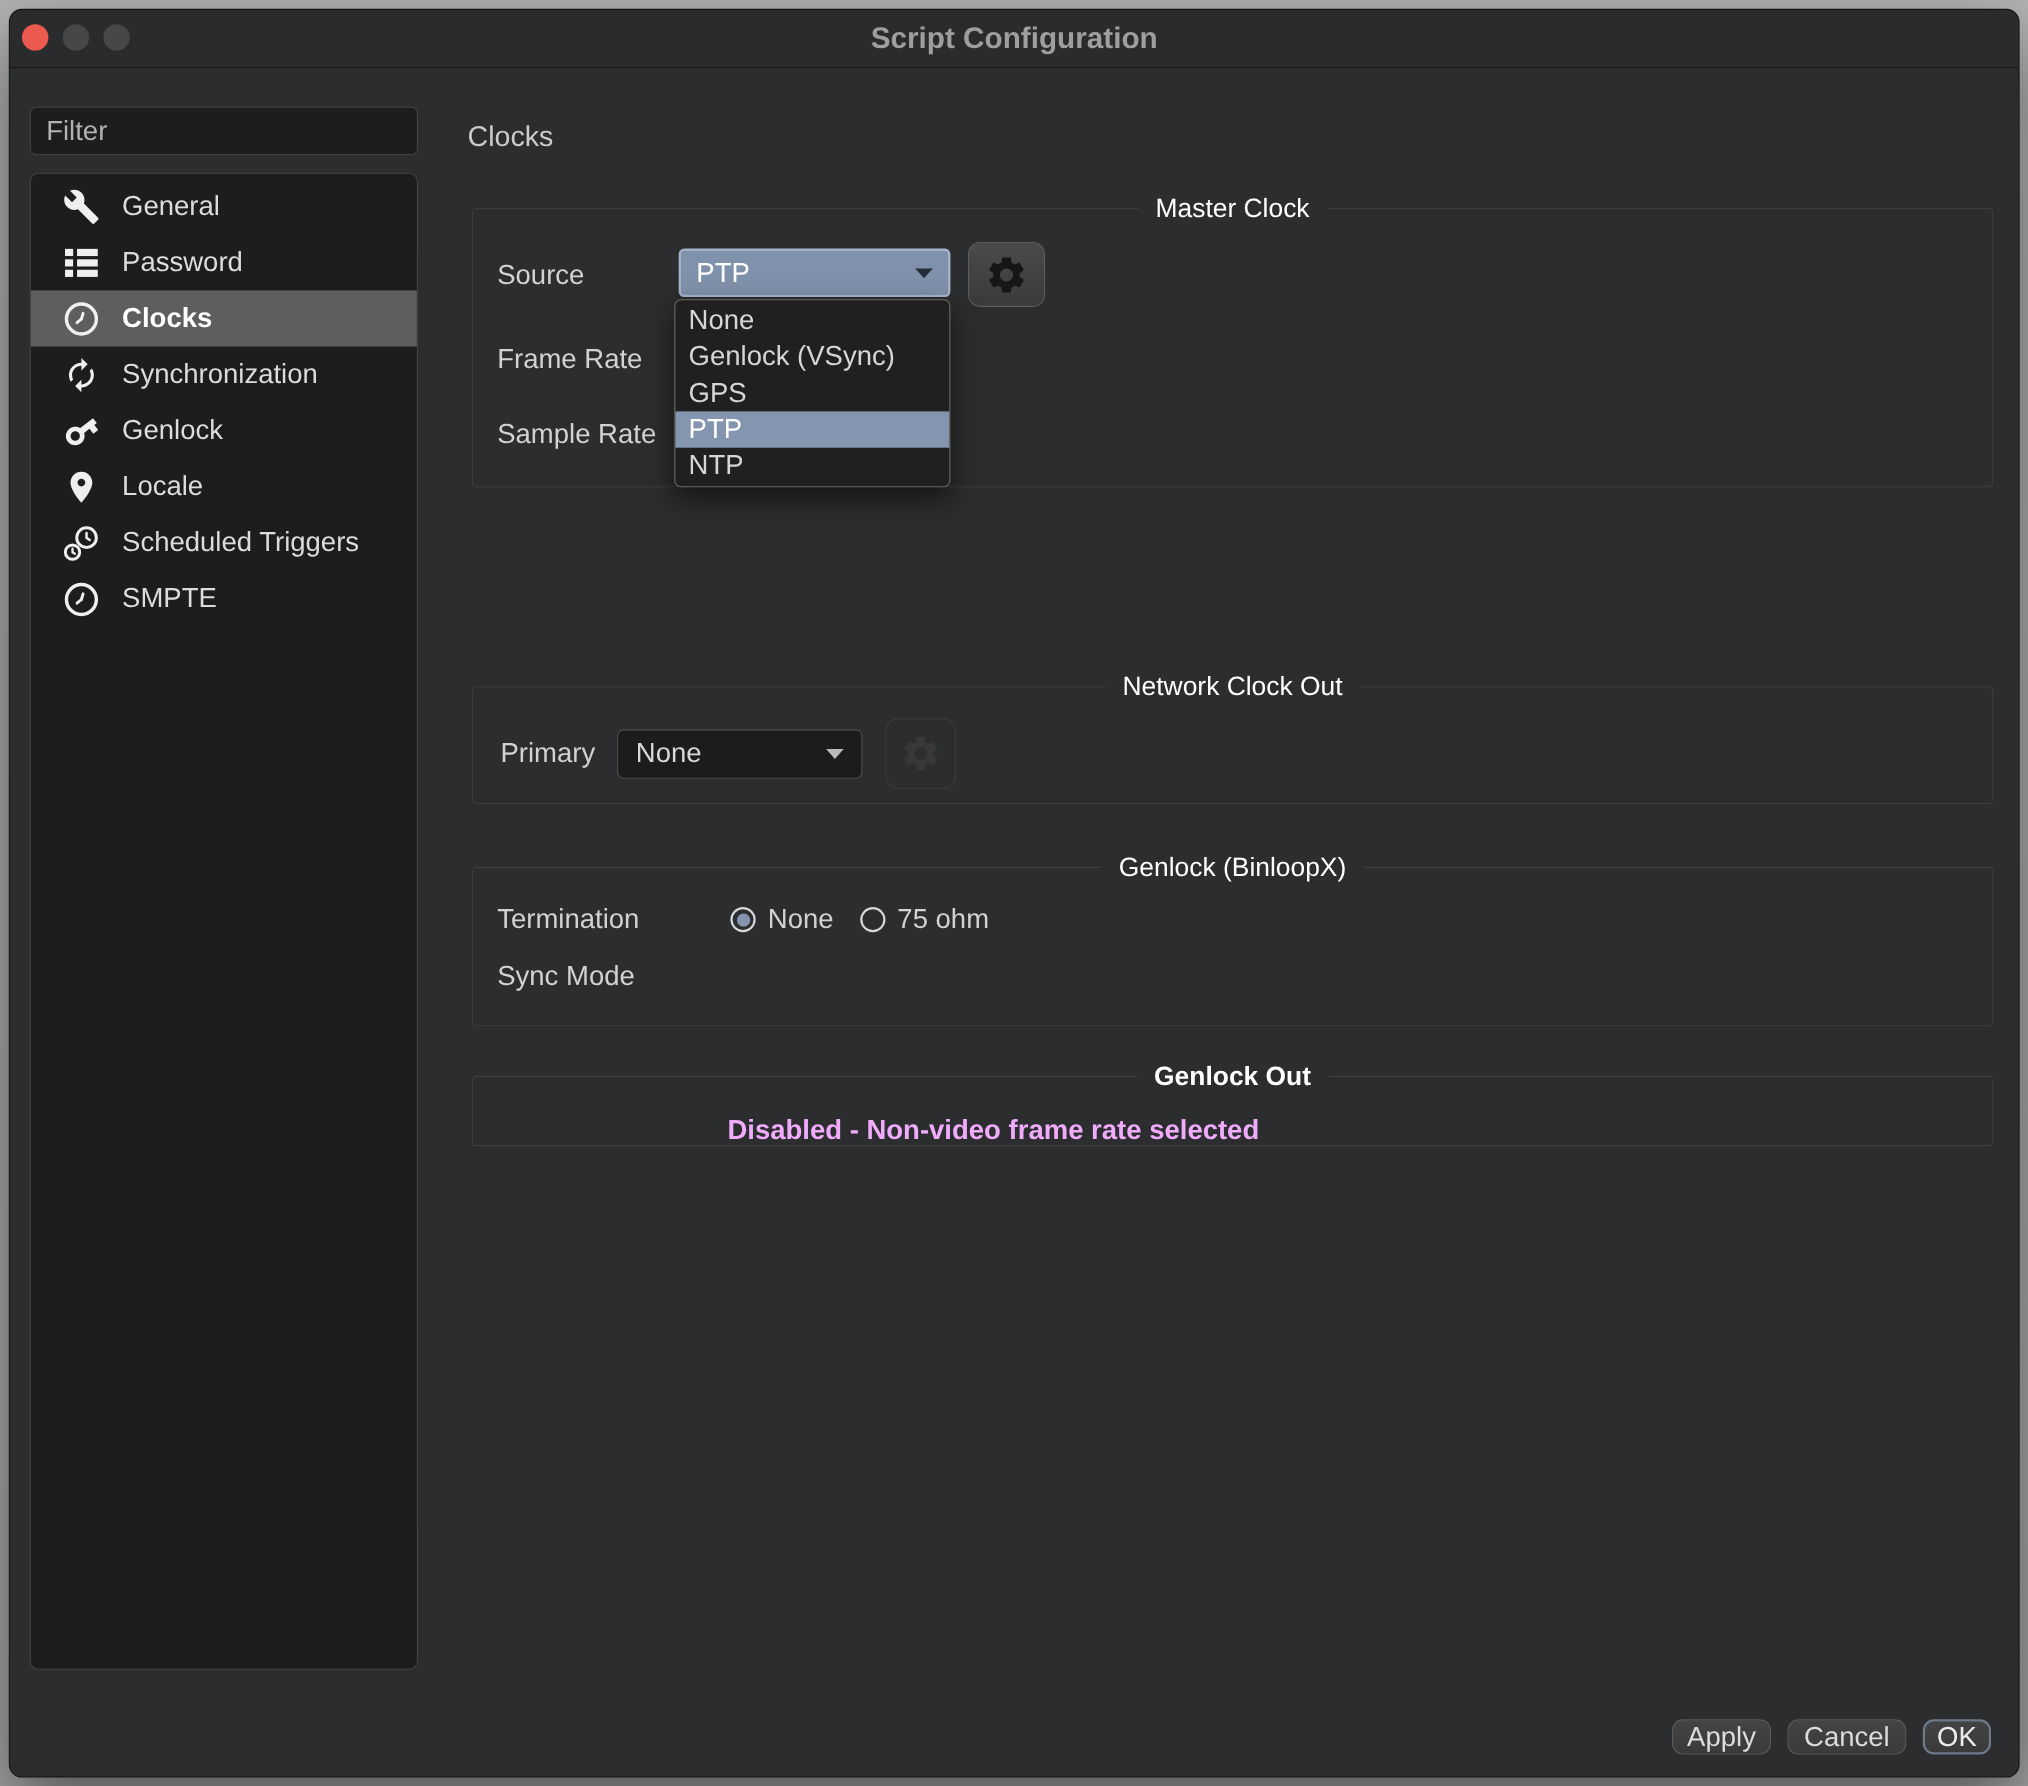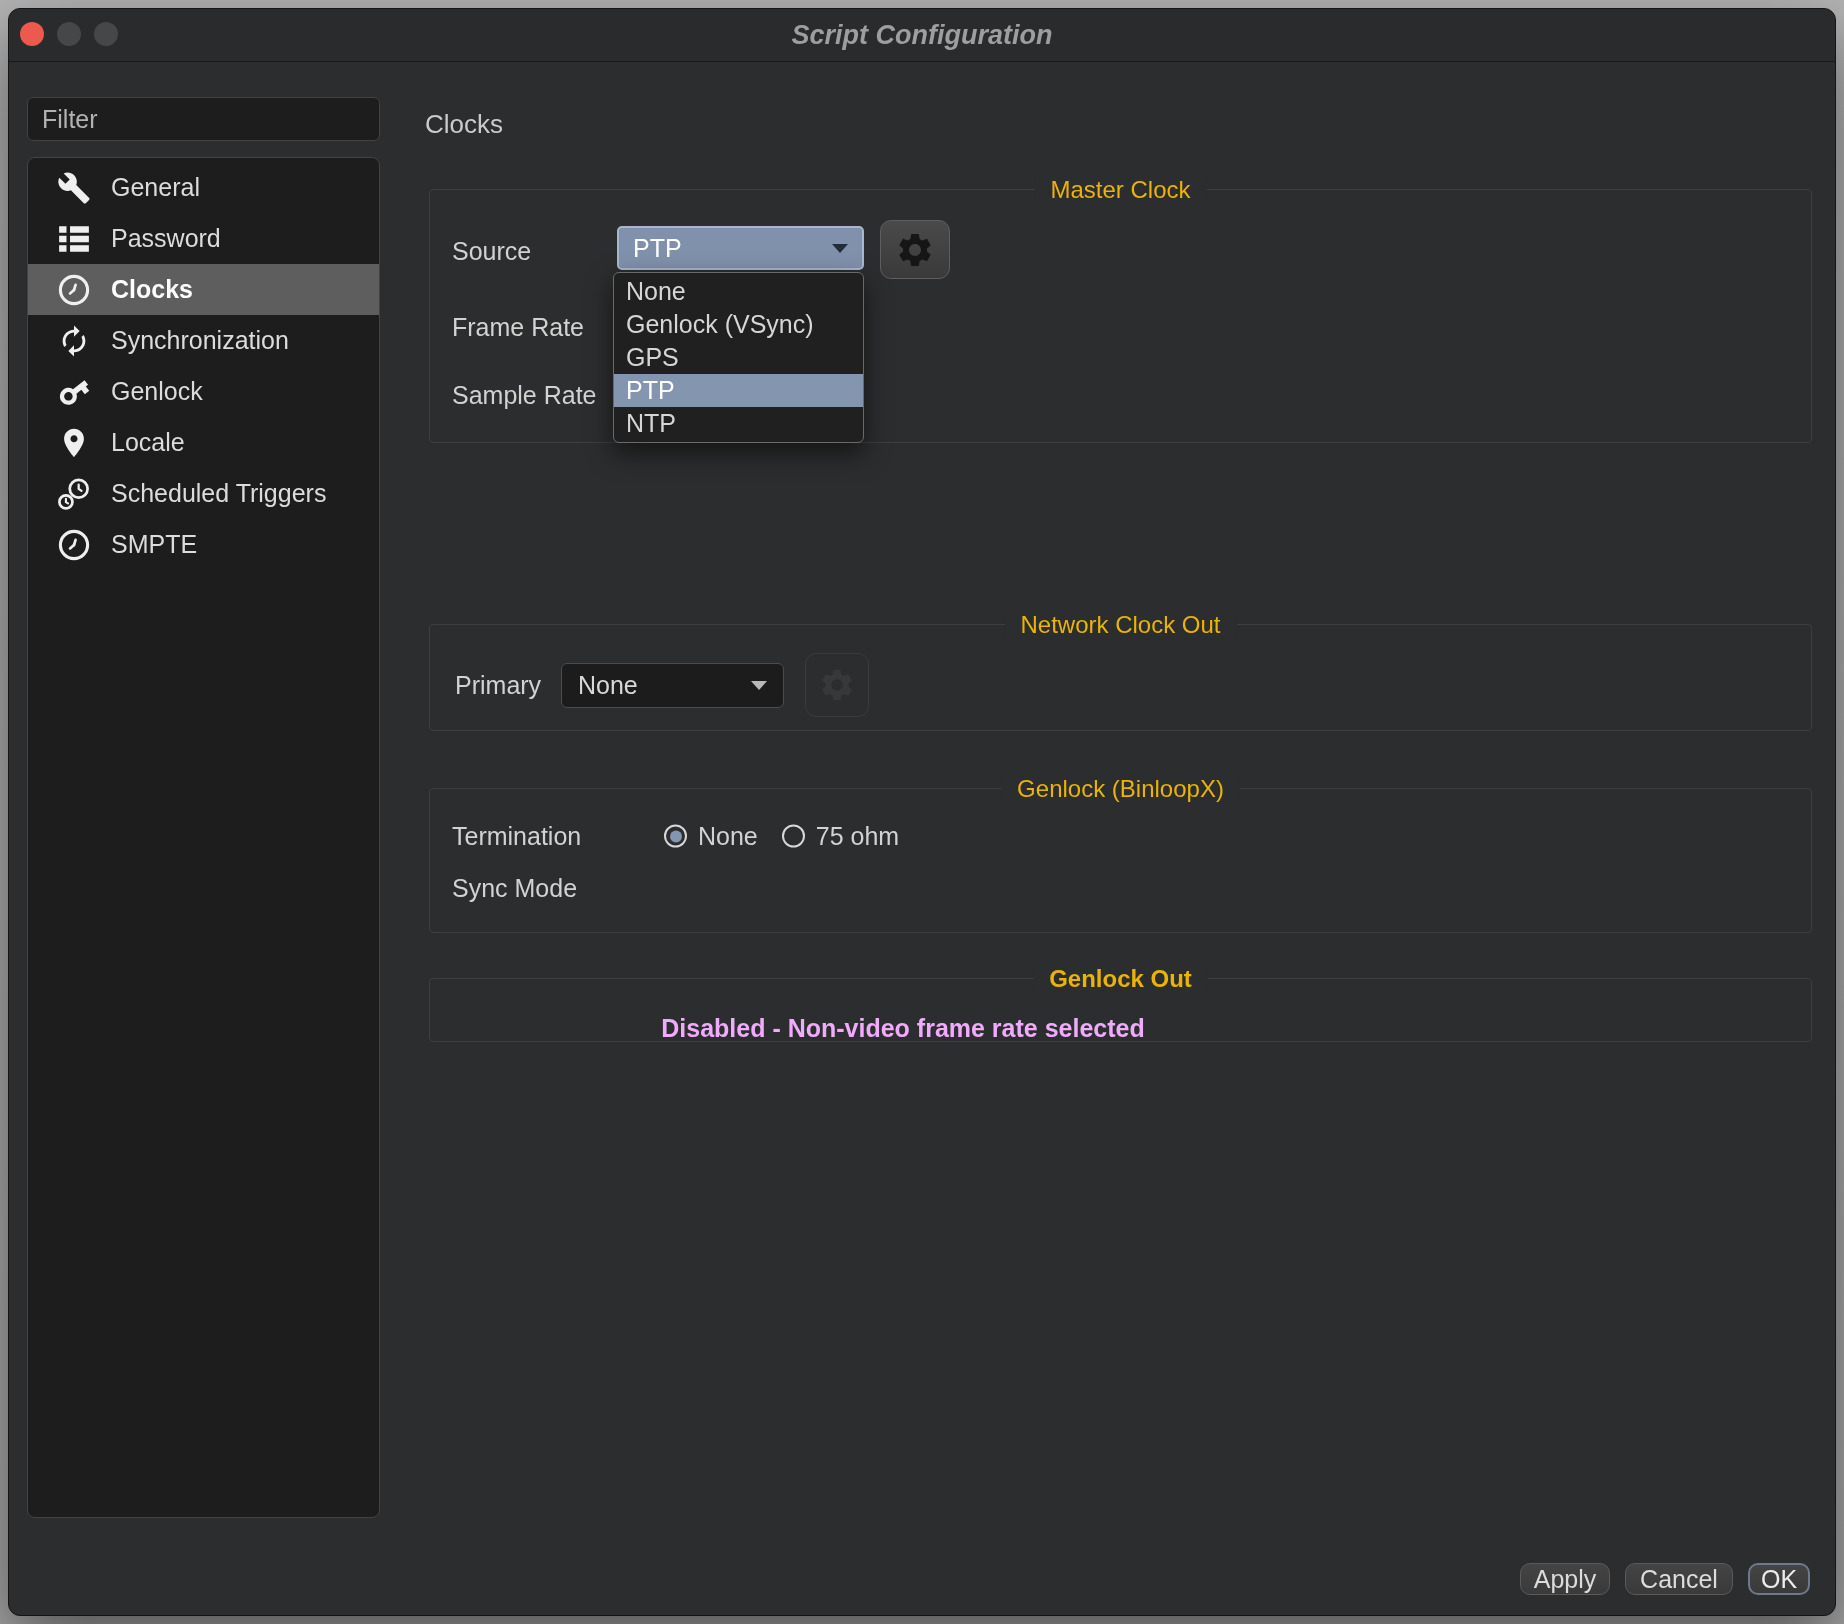--- a/index.html
+++ b/index.html
@@ -12,21 +12,21 @@
   
   .window {
     position:absolute; left:8px; top:8px; width:1828px; height:1608px;
     background:#2c2d2e; border-radius:12px; border:1px solid #151515;
     box-shadow:0 28px 70px rgba(0,0,0,.5);
     overflow:hidden;
   }
   .titlebar {
     position:relative; height:53px; background:#2a2b2c;
     border-bottom:1px solid #191919;
-    display:flex; align-items:center; justify-content:center;font-style:italic;
+    display:flex; align-items:center; justify-content:center;
   }
   .titlebar .title { font-size:27px; font-weight:bold; color:#9e9e9e; }
   .lights { position:absolute; left:11px; top:13px; display:flex; gap:13px; }
   .light { width:24px; height:24px; border-radius:50%; }
   .light.red { background:#ec594f; }
   .light.gray { background:#464749; }
 
   
   .filter-input {
     position:absolute; left:18px; top:88px; width:353px; height:44px;
@@ -52,21 +52,21 @@
   .main-heading {
     position:absolute; left:416px; top:100px;
     font-size:26px; color:#cbcbcb;
   }
   .groupbox {
     position:absolute; left:420px; width:1383px;
     border:1px solid #3e3e3e; border-radius:4px;
   }
   .legend {
     position:absolute; left:50%; top:0; transform:translate(-50%,-50%);
-    background:#2c2d2e; padding:0 16px; font-size:24px; color:#eab308;
+    background:#2c2d2e; padding:0 16px; font-size:24px; color:#ffffff;
     white-space:nowrap;
   }
   .row-label { position:absolute; font-size:25px; color:#d2d2d2; transform:translateY(-50%); }
 
   
   .combo-focused {
     position:absolute; display:flex; align-items:center; justify-content:space-between;
     background:#8091ab; border:2px solid #a9b7cc; border-radius:5px;
     color:#ffffff; font-size:25px; padding:0 14px; cursor:default;
   }

